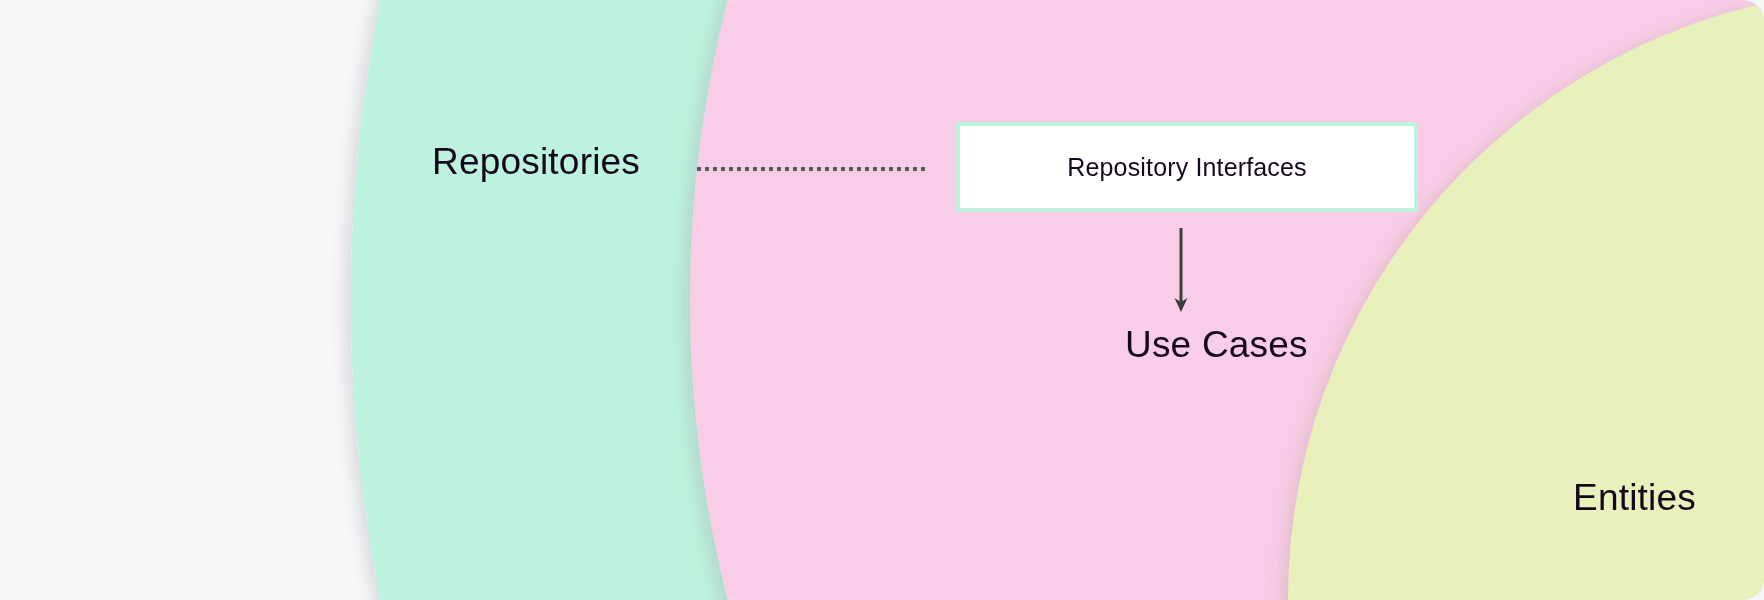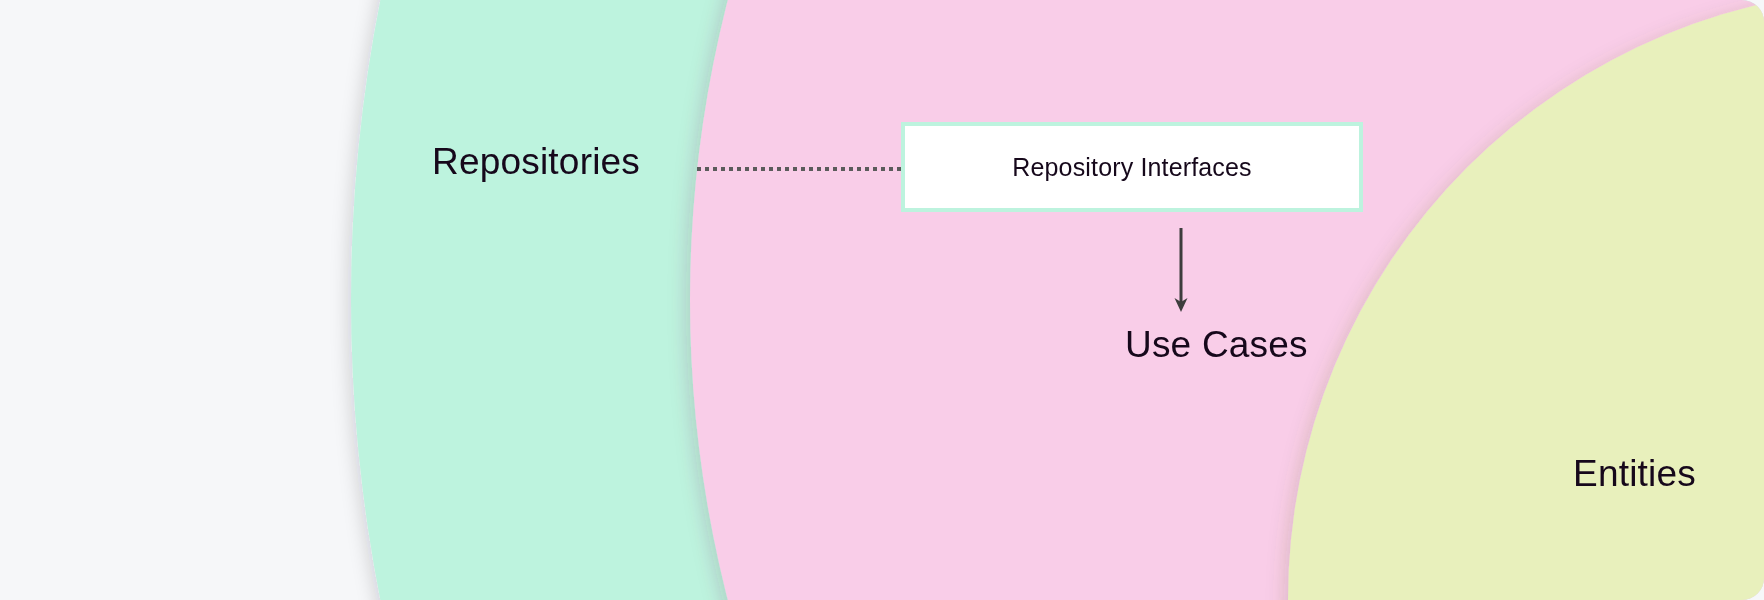--- a/index.html
+++ b/index.html
@@ -43,29 +43,29 @@
   }
   #label-usecases {
     left: 1093px;
     top: 323px;
     font-size: 37px;
     line-height: 44px;
     margin-left: 32px;
   }
   #label-entities {
     left: 1573px;
-    top: 452px;
+    top: 476px;
     font-size: 37px;
     line-height: 44px;
   }
 
   
   #node-repository-interfaces {
     position: absolute;
-    left: 901px;
+    left: 956px;
     top: 122px;
     width: 462px;
     height: 90px;
     background: #ffffff;
     border: 4px solid #bdf3de;
     box-sizing: border-box;
     display: flex;
     align-items: center;
     justify-content: center;
   }

